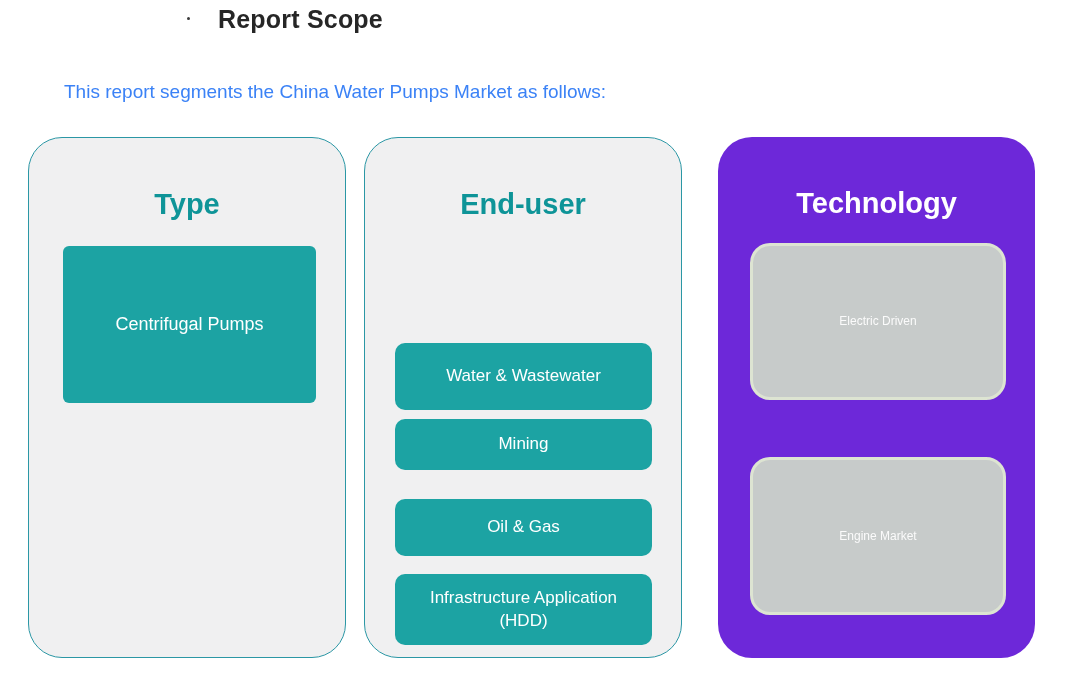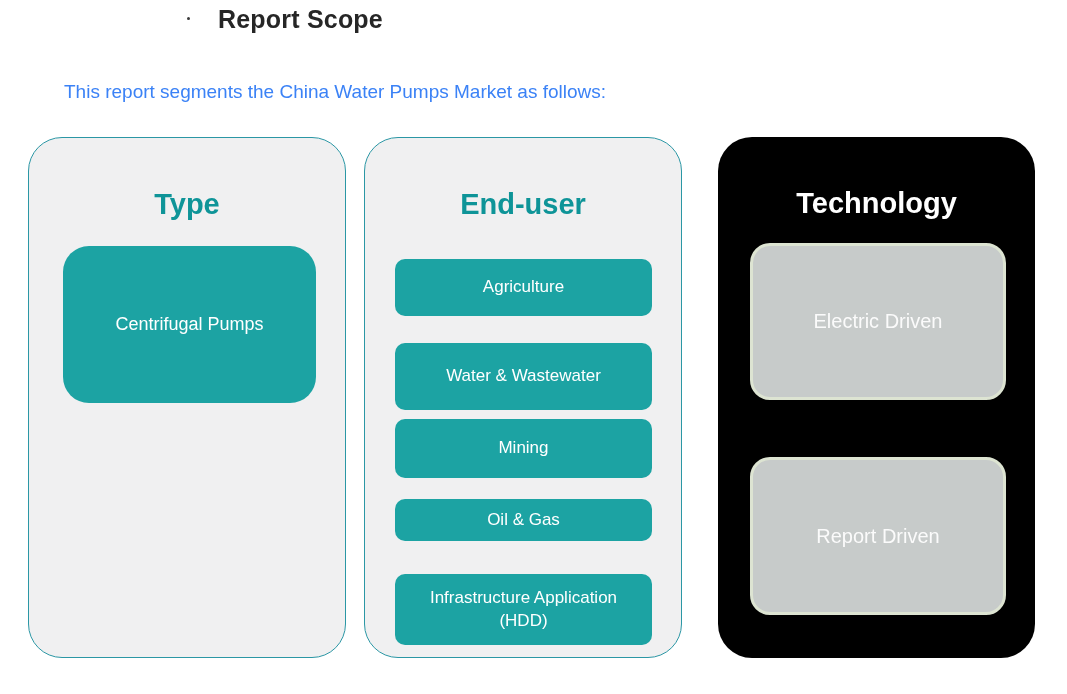--- a/index.html
+++ b/index.html
@@ -49,21 +49,21 @@
     top: 137px;
     height: 521px;
     border-radius: 34px;
     box-sizing: border-box;
   }
   .panel.light {
     background: #f0f0f1;
     border: 1px solid #2b97a5;
   }
   .panel.dark {
-    background: #000000;
+    background: #6d28d9;
     border: none;
   }
   .panel-type    { left: 28px;  width: 318px; }
   .panel-enduser { left: 364px; width: 318px; }
   .panel-tech    { left: 718px; width: 317px; }
 
   .panel-header {
     position: absolute;
     top: 50px;
     left: 0;
@@ -85,48 +85,48 @@
     text-align: center;
     line-height: 1.35;
   }
   .seg-box.teal {
     background: #1ca3a3;
     color: #ffffff;
   }
   .seg-box.large {
     left: 34px;
     width: 253px;
-    border-radius: 26px;
+    border-radius: 6px;
     font-size: 18px;
     padding: 0 22px;
   }
   .pos-type-1 { top: 108px; height: 157px; }
   .pos-type-2 { top: 321px; height: 155px; }
 
   .seg-box.small {
     left: 30px;
     width: 257px;
     border-radius: 10px;
     font-size: 17px;
     padding: 0 10px;
   }
   .pos-eu-1 { top: 121px; height: 57px; }
   .pos-eu-2 { top: 205px; height: 67px; }
-  .pos-eu-3 { top: 281px; height: 59px; }
-  .pos-eu-4 { top: 361px; height: 42px; }
+  .pos-eu-3 { top: 281px; height: 51px; }
+  .pos-eu-4 { top: 361px; height: 57px; }
   .pos-eu-5 { top: 436px; height: 71px; }
 
   .seg-box.gray {
     left: 32px;
     width: 256px;
     background: #c7cbca;
     border: 3px solid #dde4d2;
     border-radius: 20px;
     color: #fbfbfb;
-    font-size: 20px;
+    font-size: 12px;
     padding: 1px 20px;
   }
   .pos-tech-1 { top: 106px; height: 157px; }
   .pos-tech-2 { top: 320px; height: 158px; }
 </style>
 </head>
 <body>
 
 <div class="slide">
 
@@ -136,26 +136,25 @@
 
   <p class="subtitle">This report segments the China Water Pumps Market as follows:</p>
 
   <section class="panel light panel-type">
     <h2 class="panel-header teal-text">Type</h2>
     <div class="seg-box teal large pos-type-1">Centrifugal Pumps</div>
   </section>
 
   <section class="panel light panel-enduser">
     <h2 class="panel-header teal-text">End-user</h2>
-    <div class="seg-box teal small pos-eu-1">Agriculture</div>
     <div class="seg-box teal small pos-eu-2">Water &amp; Wastewater</div>
     <div class="seg-box teal small pos-eu-3">Mining</div>
     <div class="seg-box teal small pos-eu-4">Oil &amp; Gas</div>
     <div class="seg-box teal small pos-eu-5">Infrastructure Application (HDD)</div>
   </section>
 
   <section class="panel dark panel-tech">
     <h2 class="panel-header white-text">Technology</h2>
     <div class="seg-box gray pos-tech-1">Electric Driven</div>
-    <div class="seg-box gray pos-tech-2">Report Driven</div>
+    <div class="seg-box gray pos-tech-2">Engine Market</div>
   </section>
 
 </div>
 
 </body></html>

